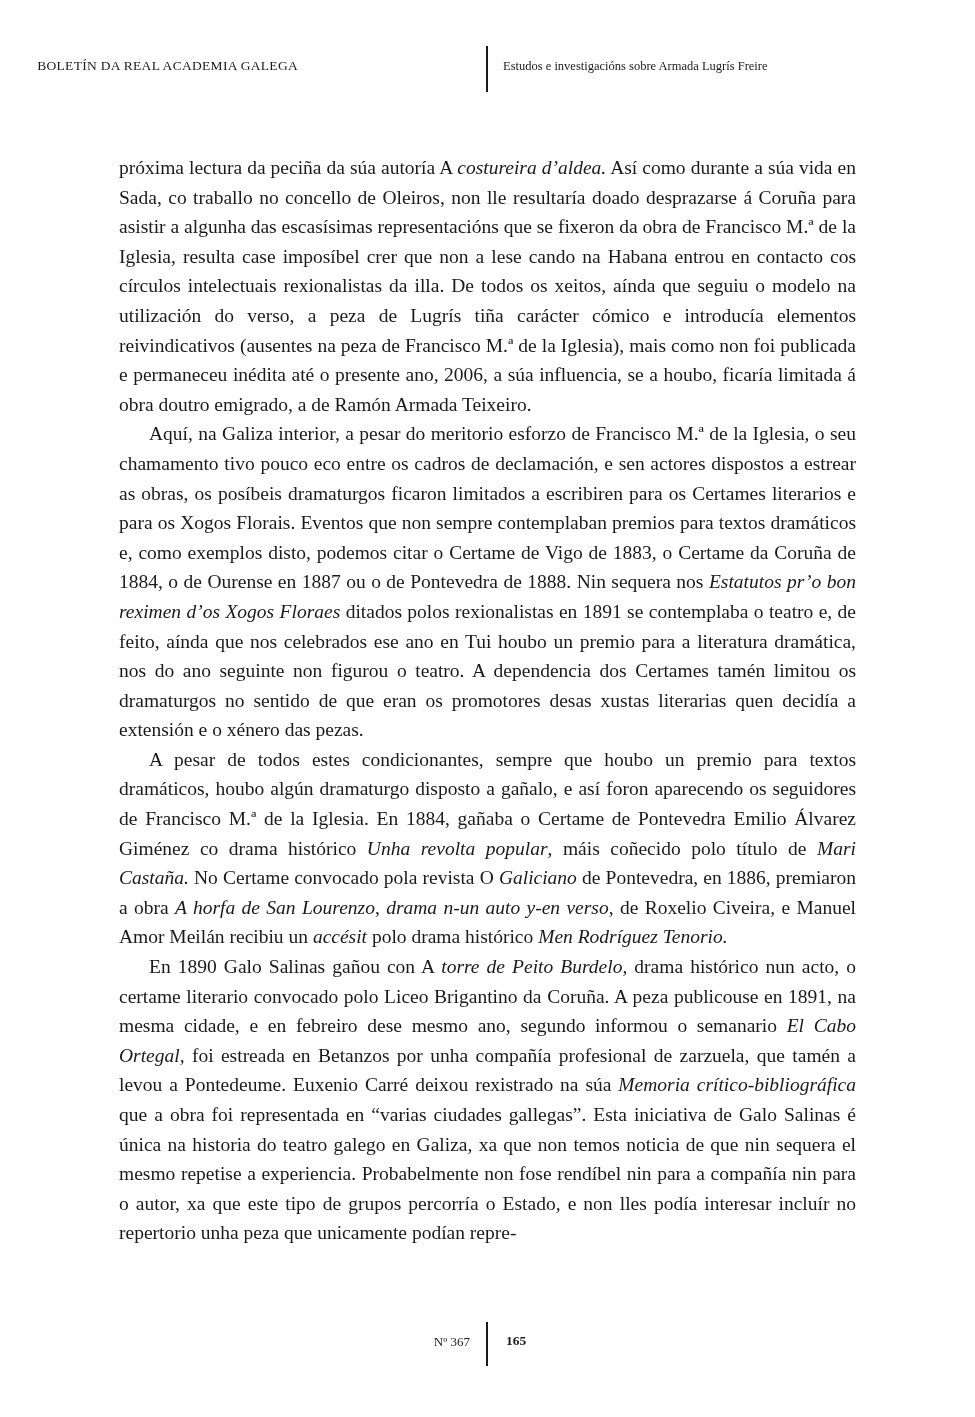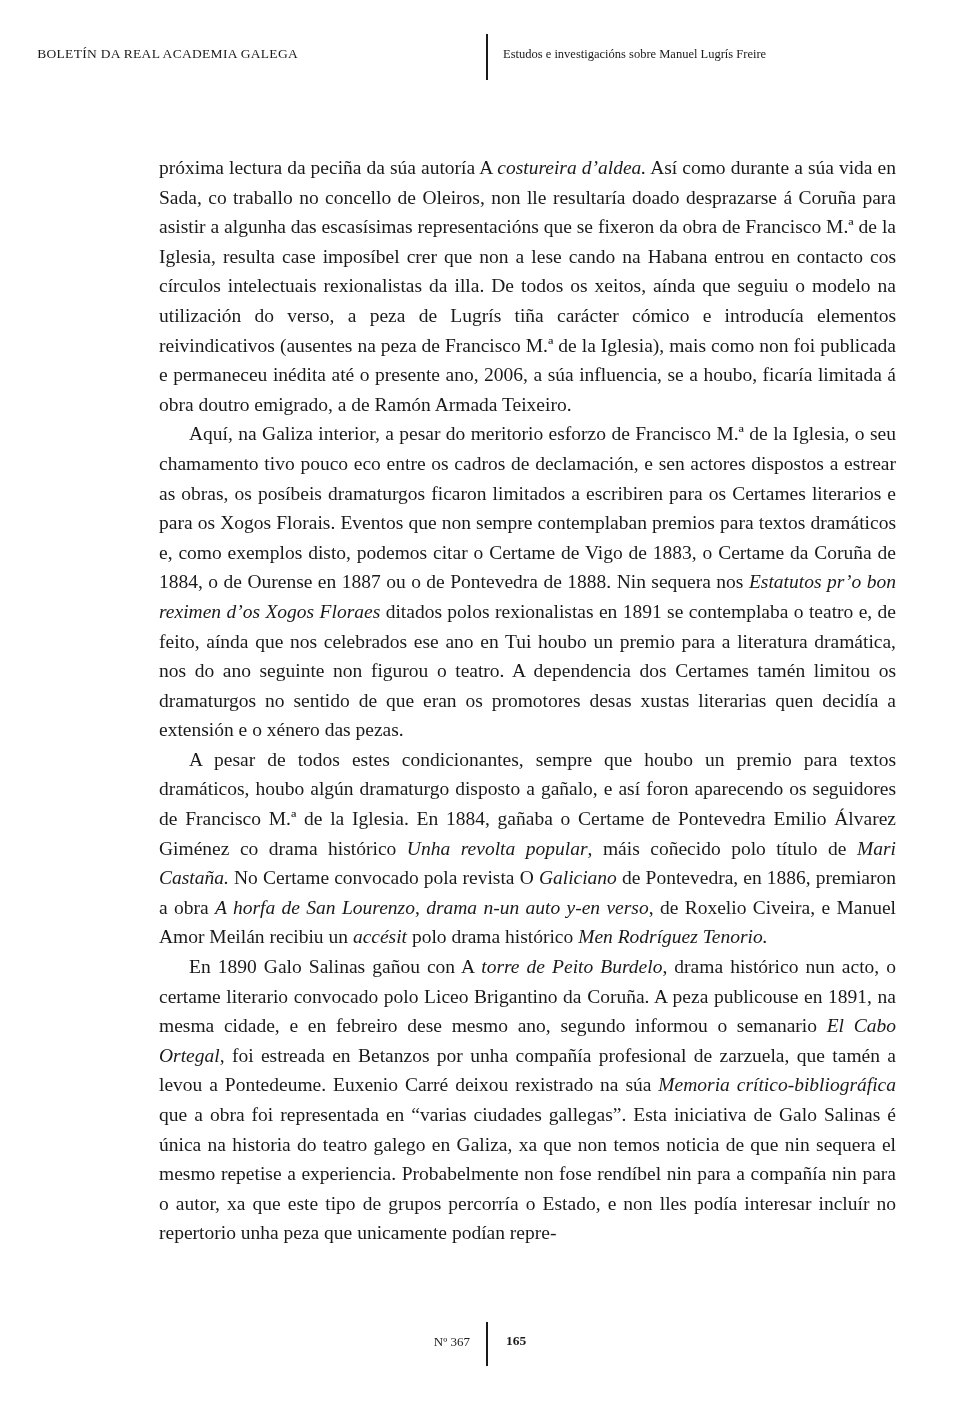--- a/index.html
+++ b/index.html
@@ -10,21 +10,21 @@
     body {
       width: 975px;
       height: 1417px;
       position: relative;
       overflow: hidden;
       color: #1a1a1a;
       font-family: "Liberation Serif", "DejaVu Serif", serif;
     }
     .running-header {
       position: absolute;
-      top: 32px;
+      top: 44px;
       left: 0;
       width: 803px;
       height: 50px;
     }
     .rh-left {
       position: absolute;
       right: 505px;
       top: 14px;
       font-size: 13.5px;
       letter-spacing: 0.3px;
@@ -48,21 +48,20 @@
       font-family: "Liberation Serif", serif;
     }
     .body-text {
       position: absolute;
       top: 153px;
       left: 119px;
       width: 737px;
       font-size: 19.5px;
       line-height: 29.6px;
       text-align: justify;
-      margin-left: 40px;
     }
     .body-text p {
       margin: 0;
       text-indent: 30px;
     }
     .body-text p.first {
       text-indent: 0;
     }
     .body-text em {
       font-style: italic;
@@ -97,21 +96,21 @@
       font-weight: bold;
       white-space: nowrap;
     }
   </style>
 </head>
 <body>
 
 <div class="running-header">
   <span class="rh-left">BOLETÍN DA REAL ACADEMIA GALEGA</span>
   <span class="rh-divider"></span>
-  <span class="rh-right">Estudos e investigacións sobre Manuel Lugrís Freire</span>
+  <span class="rh-right">Estudos e investigacións sobre Armada Lugrís Freire</span>
 </div>
 
 <div class="body-text">
   <p class="first"><span>próxima lectura da peciña da súa autoría A </span><em>costureira d’aldea.</em><span> Así como durante a súa vida en Sada, co traballo no concello de Oleiros, non lle resultaría doado desprazarse á Coruña para asistir a algunha das escasísimas representacións que se fixeron da obra de Francisco M.ª de la Iglesia, resulta case imposíbel crer que non a lese cando na Habana entrou en contacto cos círculos intelectuais rexionalistas da illa. De todos os xeitos, aínda que seguiu o modelo na utilización do verso, a peza de Lugrís tiña carácter cómico e introducía elementos reivindicativos (ausentes na peza de Francisco M.ª de la Iglesia), mais como non foi publicada e permaneceu inédita até o presente ano, 2006, a súa influencia, se a houbo, ficaría limitada á obra doutro emigrado, a de Ramón Armada Teixeiro.</span></p>
   <p><span>Aquí, na Galiza interior, a pesar do meritorio esforzo de Francisco M.ª de la Iglesia, o seu chamamento tivo pouco eco entre os cadros de declamación, e sen actores dispostos a estrear as obras, os posíbeis dramaturgos ficaron limitados a escribiren para os Certames literarios e para os Xogos Florais. Eventos que non sempre contemplaban premios para textos dramáticos e, como exemplos disto, podemos citar o Certame de Vigo de 1883, o Certame da Coruña de 1884, o de Ourense en 1887 ou o de Pontevedra de 1888. Nin sequera nos </span><em>Estatutos pr’o bon reximen d’os Xogos Floraes</em><span> ditados polos rexionalistas en 1891 se contemplaba o teatro e, de feito, aínda que nos celebrados ese ano en Tui houbo un premio para a literatura dramática, nos do ano seguinte non figurou o teatro. A dependencia dos Certames tamén limitou os dramaturgos no sentido de que eran os promotores desas xustas literarias quen decidía a extensión e o xénero das pezas.</span></p>
   <p><span>A pesar de todos estes condicionantes, sempre que houbo un premio para textos dramáticos, houbo algún dramaturgo disposto a gañalo, e así foron aparecendo os seguidores de Francisco M.ª de la Iglesia. En 1884, gañaba o Certame de Pontevedra Emilio Álvarez Giménez co drama histórico </span><em>Unha revolta popular</em><span>, máis coñecido polo título de </span><em>Mari Castaña.</em><span> No Certame convocado pola revista O </span><em>Galiciano</em><span> de Pontevedra, en 1886, premiaron a obra </span><em>A horfa de San Lourenzo</em><span>, </span><em>drama n-un auto y-en verso</em><span>, de Roxelio Civeira, e Manuel Amor Meilán recibiu un </span><em>accésit</em><span> polo drama histórico </span><em>Men Rodríguez Tenorio.</em></p>
   <p><span>En 1890 Galo Salinas gañou con A </span><em>torre de Peito Burdelo</em><span>, drama histórico nun acto, o certame literario convocado polo Liceo Brigantino da Coruña. A peza publicouse en 1891, na mesma cidade, e en febreiro dese mesmo ano, segundo informou o semanario </span><em>El Cabo Ortegal</em><span>, foi estreada en Betanzos por unha compañía profesional de zarzuela, que tamén a levou a Pontedeume. Euxenio Carré deixou rexistrado na súa </span><em>Memoria crítico-bibliográfica</em><span> que a obra foi representada en “varias ciudades gallegas”. Esta iniciativa de Galo Salinas é única na historia do teatro galego en Galiza, xa que non temos noticia de que nin sequera el mesmo repetise a experiencia. Probabelmente non fose rendíbel nin para a compañía nin para o autor, xa que este tipo de grupos percorría o Estado, e non lles podía interesar incluír no repertorio unha peza que unicamente podían repre-</span></p>
 </div>
 
 <div class="footer">

